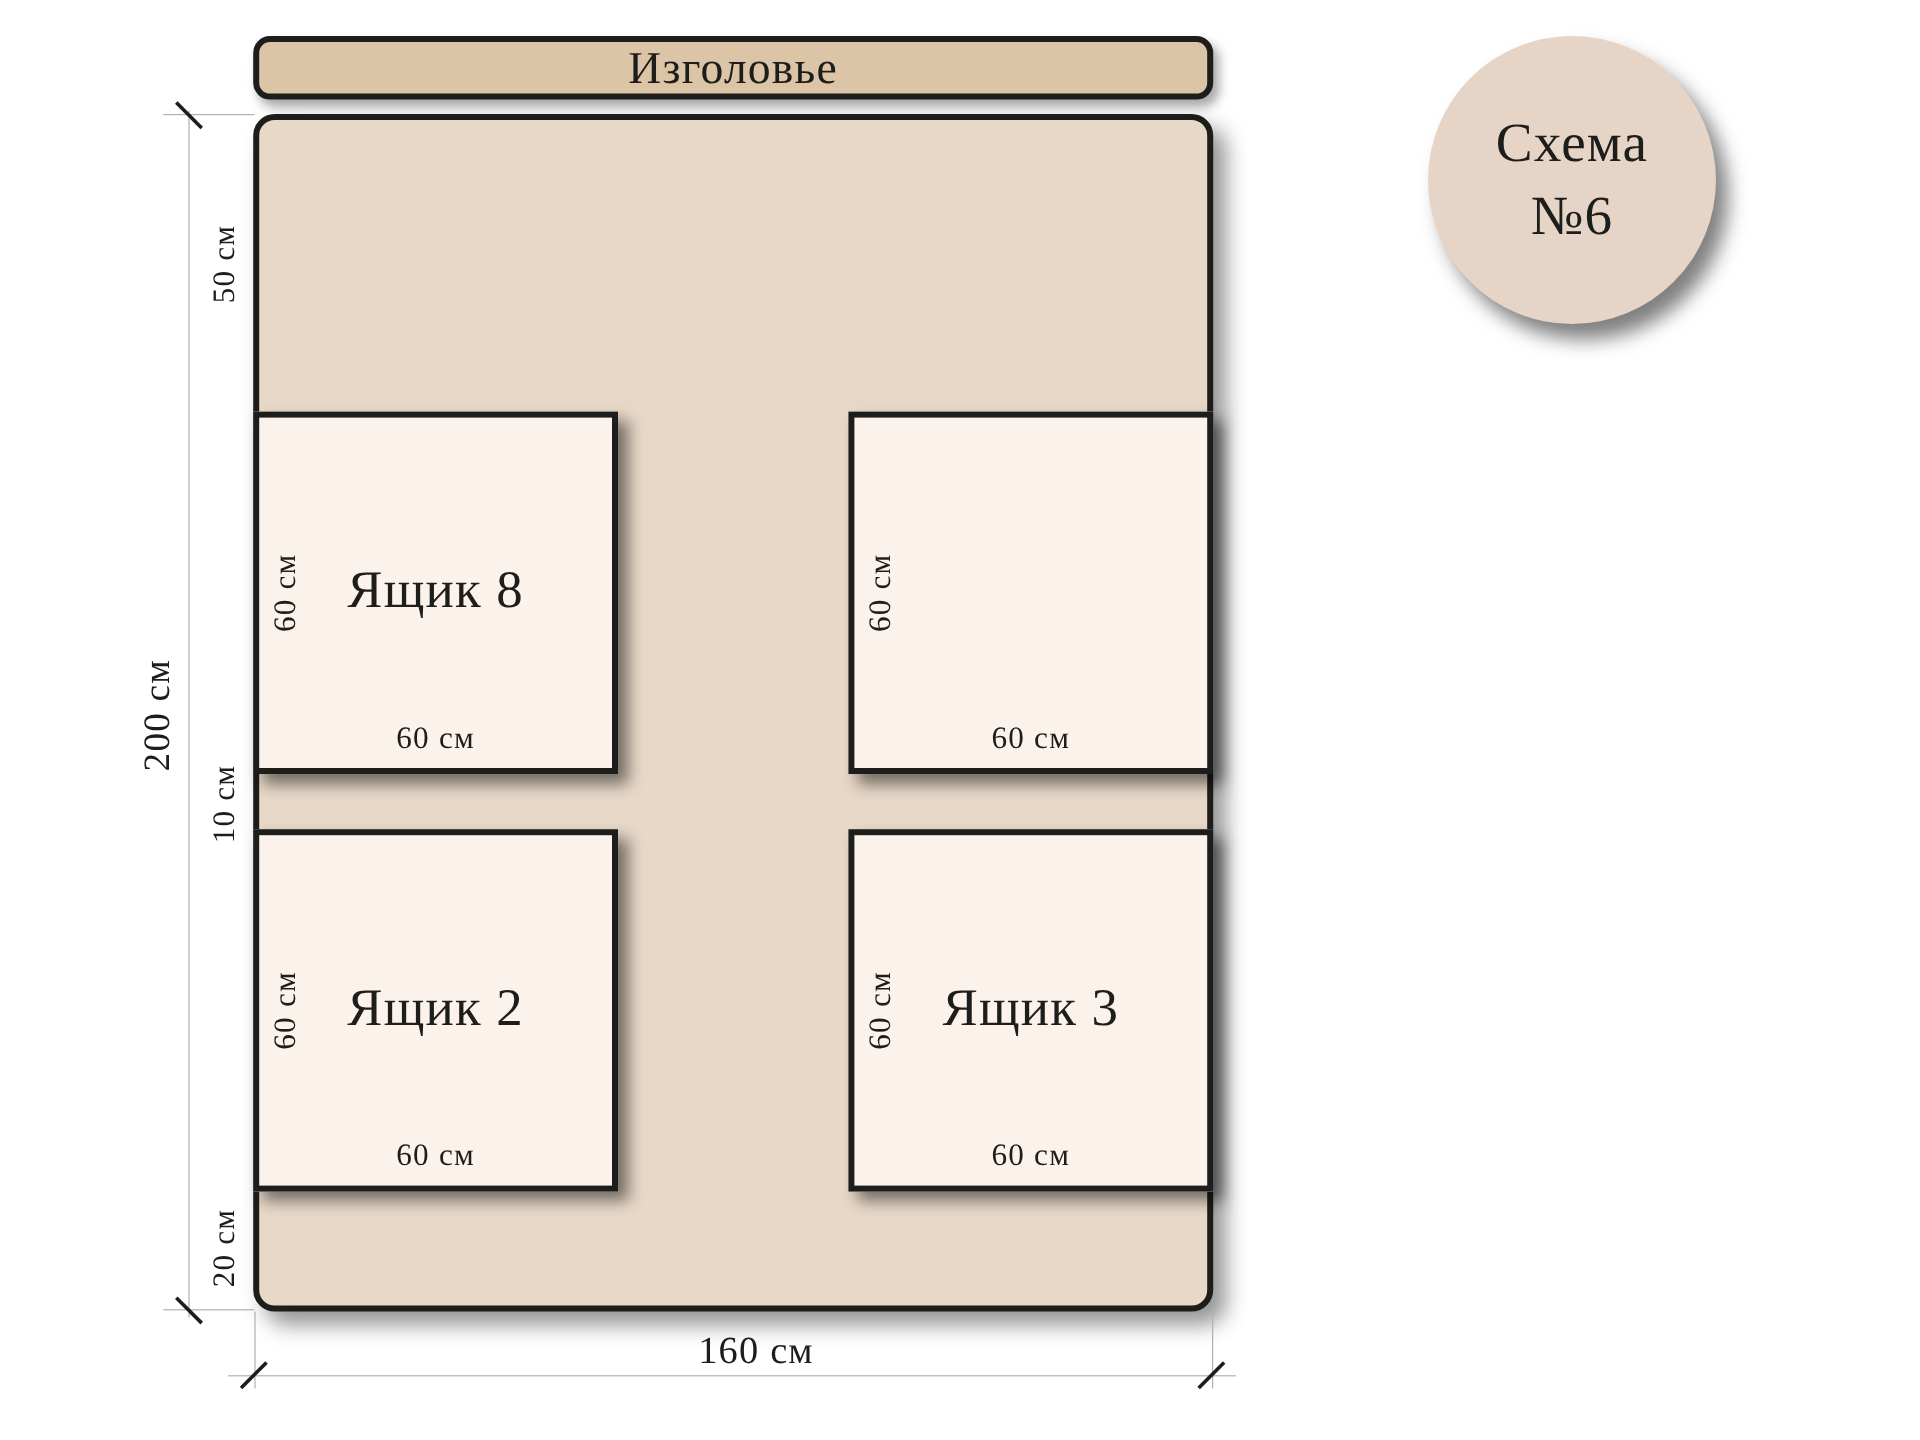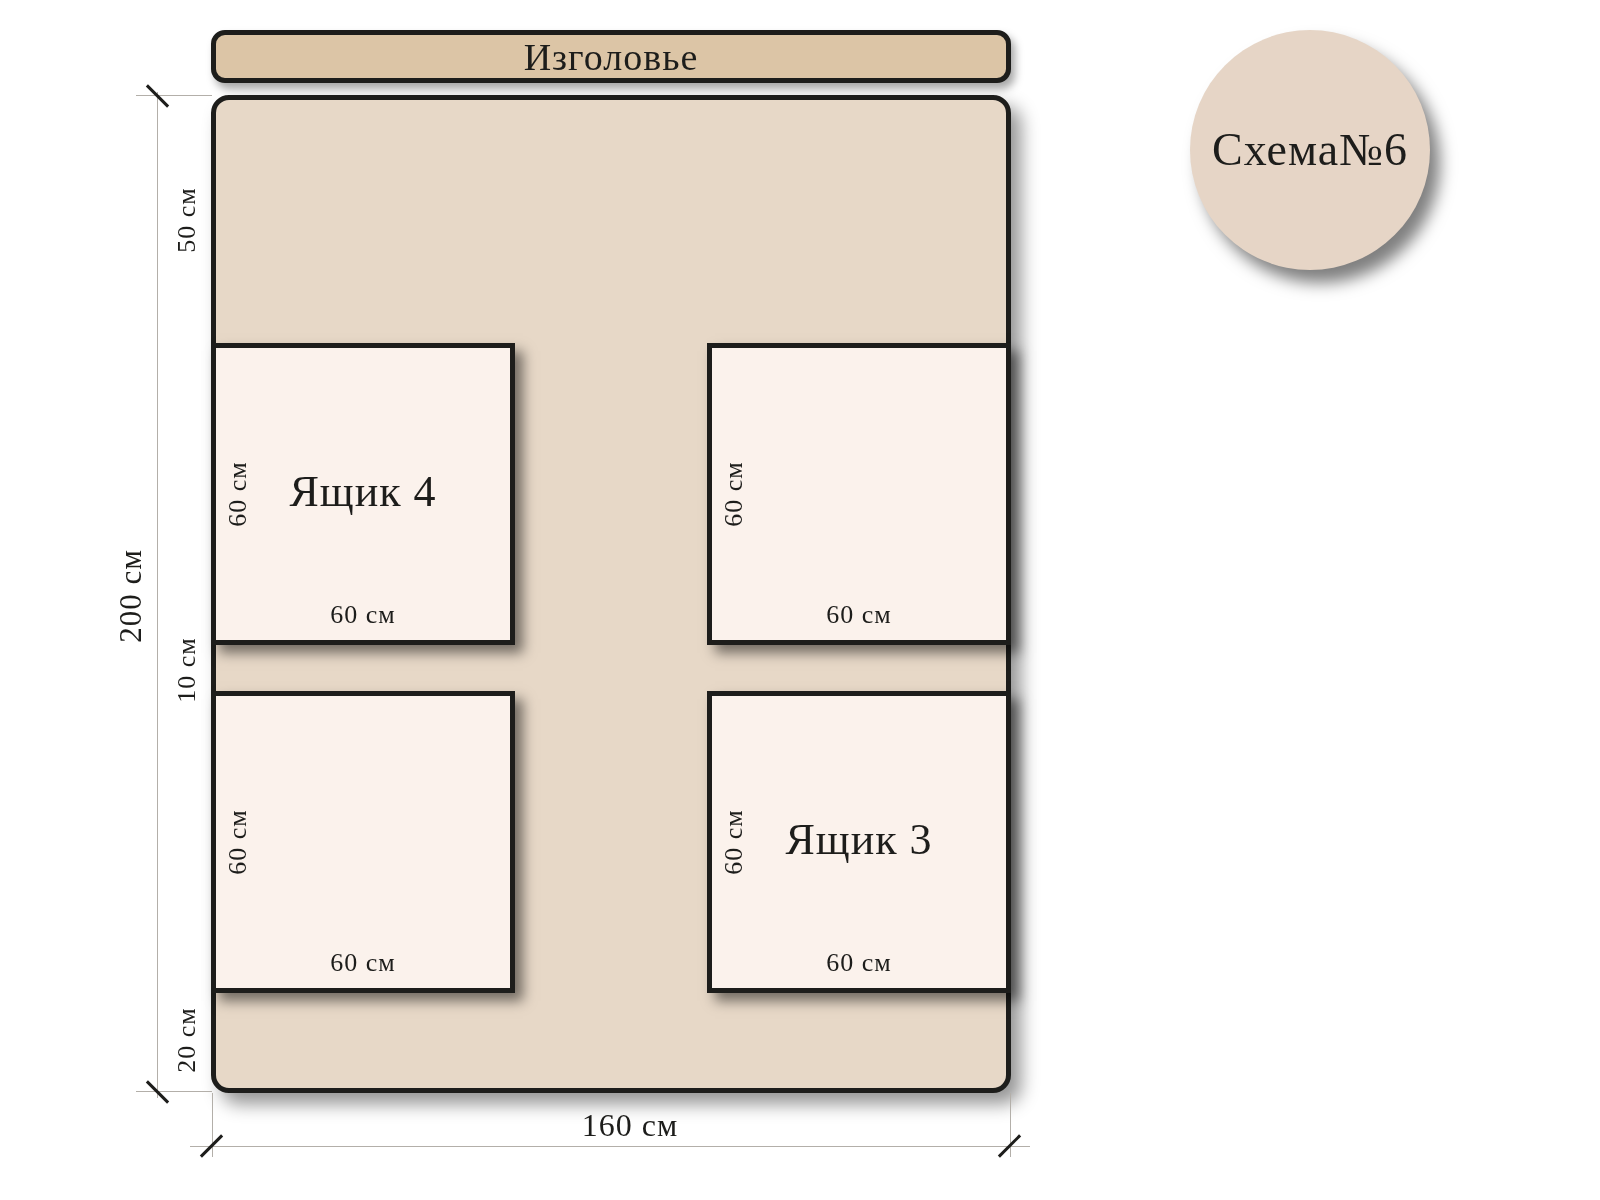--- a/index.html
+++ b/index.html
@@ -39,21 +39,21 @@
     font-size:26px;letter-spacing:1px;white-space:nowrap;
   }
   .drawer-wlabel{
     position:absolute;left:50%;bottom:10px;transform:translateX(-50%);
     font-size:26px;letter-spacing:1px;white-space:nowrap;
   }
   
   .badge{
     position:absolute;left:1190px;top:30px;width:240px;height:240px;border-radius:50%;
     background:#e6d5c6;box-shadow:10px 13px 16px rgba(0,0,0,0.5);
-    display:flex;align-items:center;justify-content:center;
+    display:flex;flex-direction:column;align-items:center;justify-content:center;
     text-align:center;
   }
   .badge-line{font-size:46px;line-height:1.32;letter-spacing:1px;}
   
   .dimline{position:absolute;background:#b3afa9;}
   .dl-v-left{left:157px;top:92px;width:1px;height:1006px;}
   .dl-ext-top{left:136px;top:95px;width:76px;height:1px;}
   .dl-ext-bottom{left:136px;top:1091px;width:76px;height:1px;}
   .dl-vext-left{left:212px;top:1093px;width:1px;height:64px;}
   .dl-vext-right{left:1010px;top:1093px;width:1px;height:64px;}
@@ -83,25 +83,26 @@
 <div class="canvas">
 
   <div class="headboard">
     <span class="headboard-label">Изголовье</span>
   </div>
 
   <div class="bed"></div>
 
   <div class="drawer d1">
     <span class="drawer-vlabel">60 см</span>
-    <span class="drawer-name">Ящик 4</span>
+    <span class="drawer-name">Ящик 8</span>
     <span class="drawer-wlabel">60 см</span>
   </div>
   <div class="drawer d2">
     <span class="drawer-vlabel">60 см</span>
+    <span class="drawer-name">Ящик 2</span>
     <span class="drawer-wlabel">60 см</span>
   </div>
   <div class="drawer d3">
     <span class="drawer-vlabel">60 см</span>
     <span class="drawer-wlabel">60 см</span>
   </div>
   <div class="drawer d4">
     <span class="drawer-vlabel">60 см</span>
     <span class="drawer-name">Ящик 3</span>
     <span class="drawer-wlabel">60 см</span>

